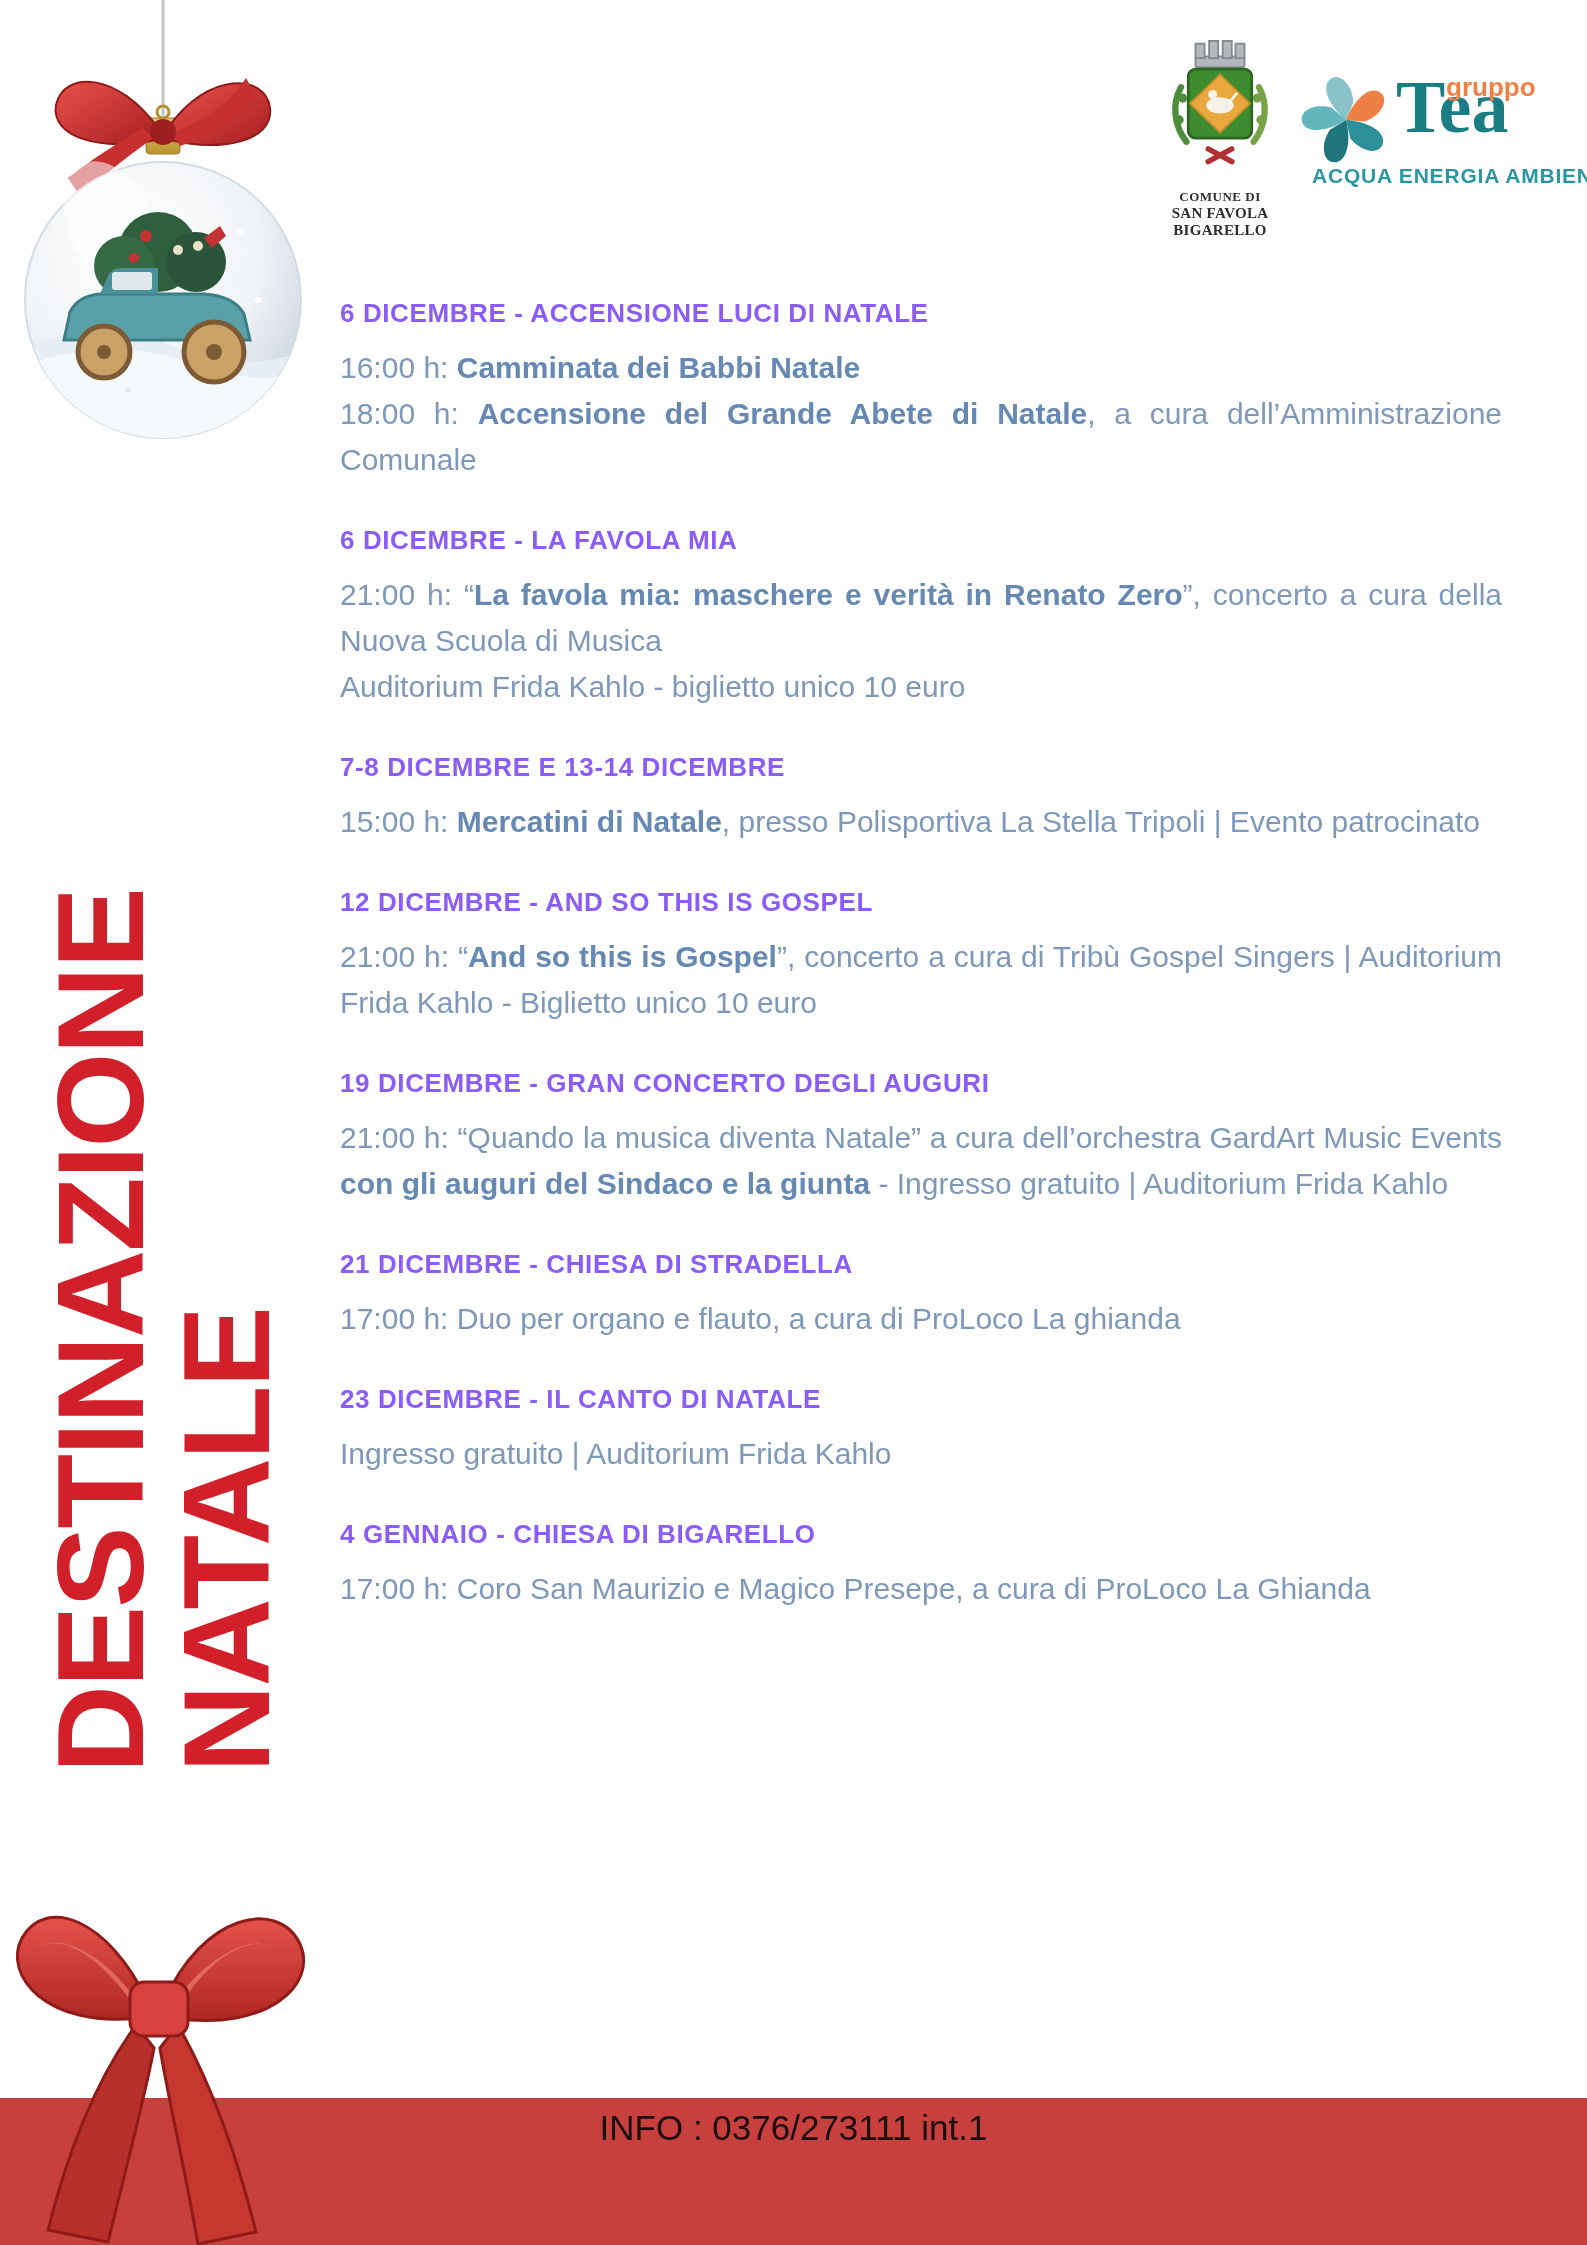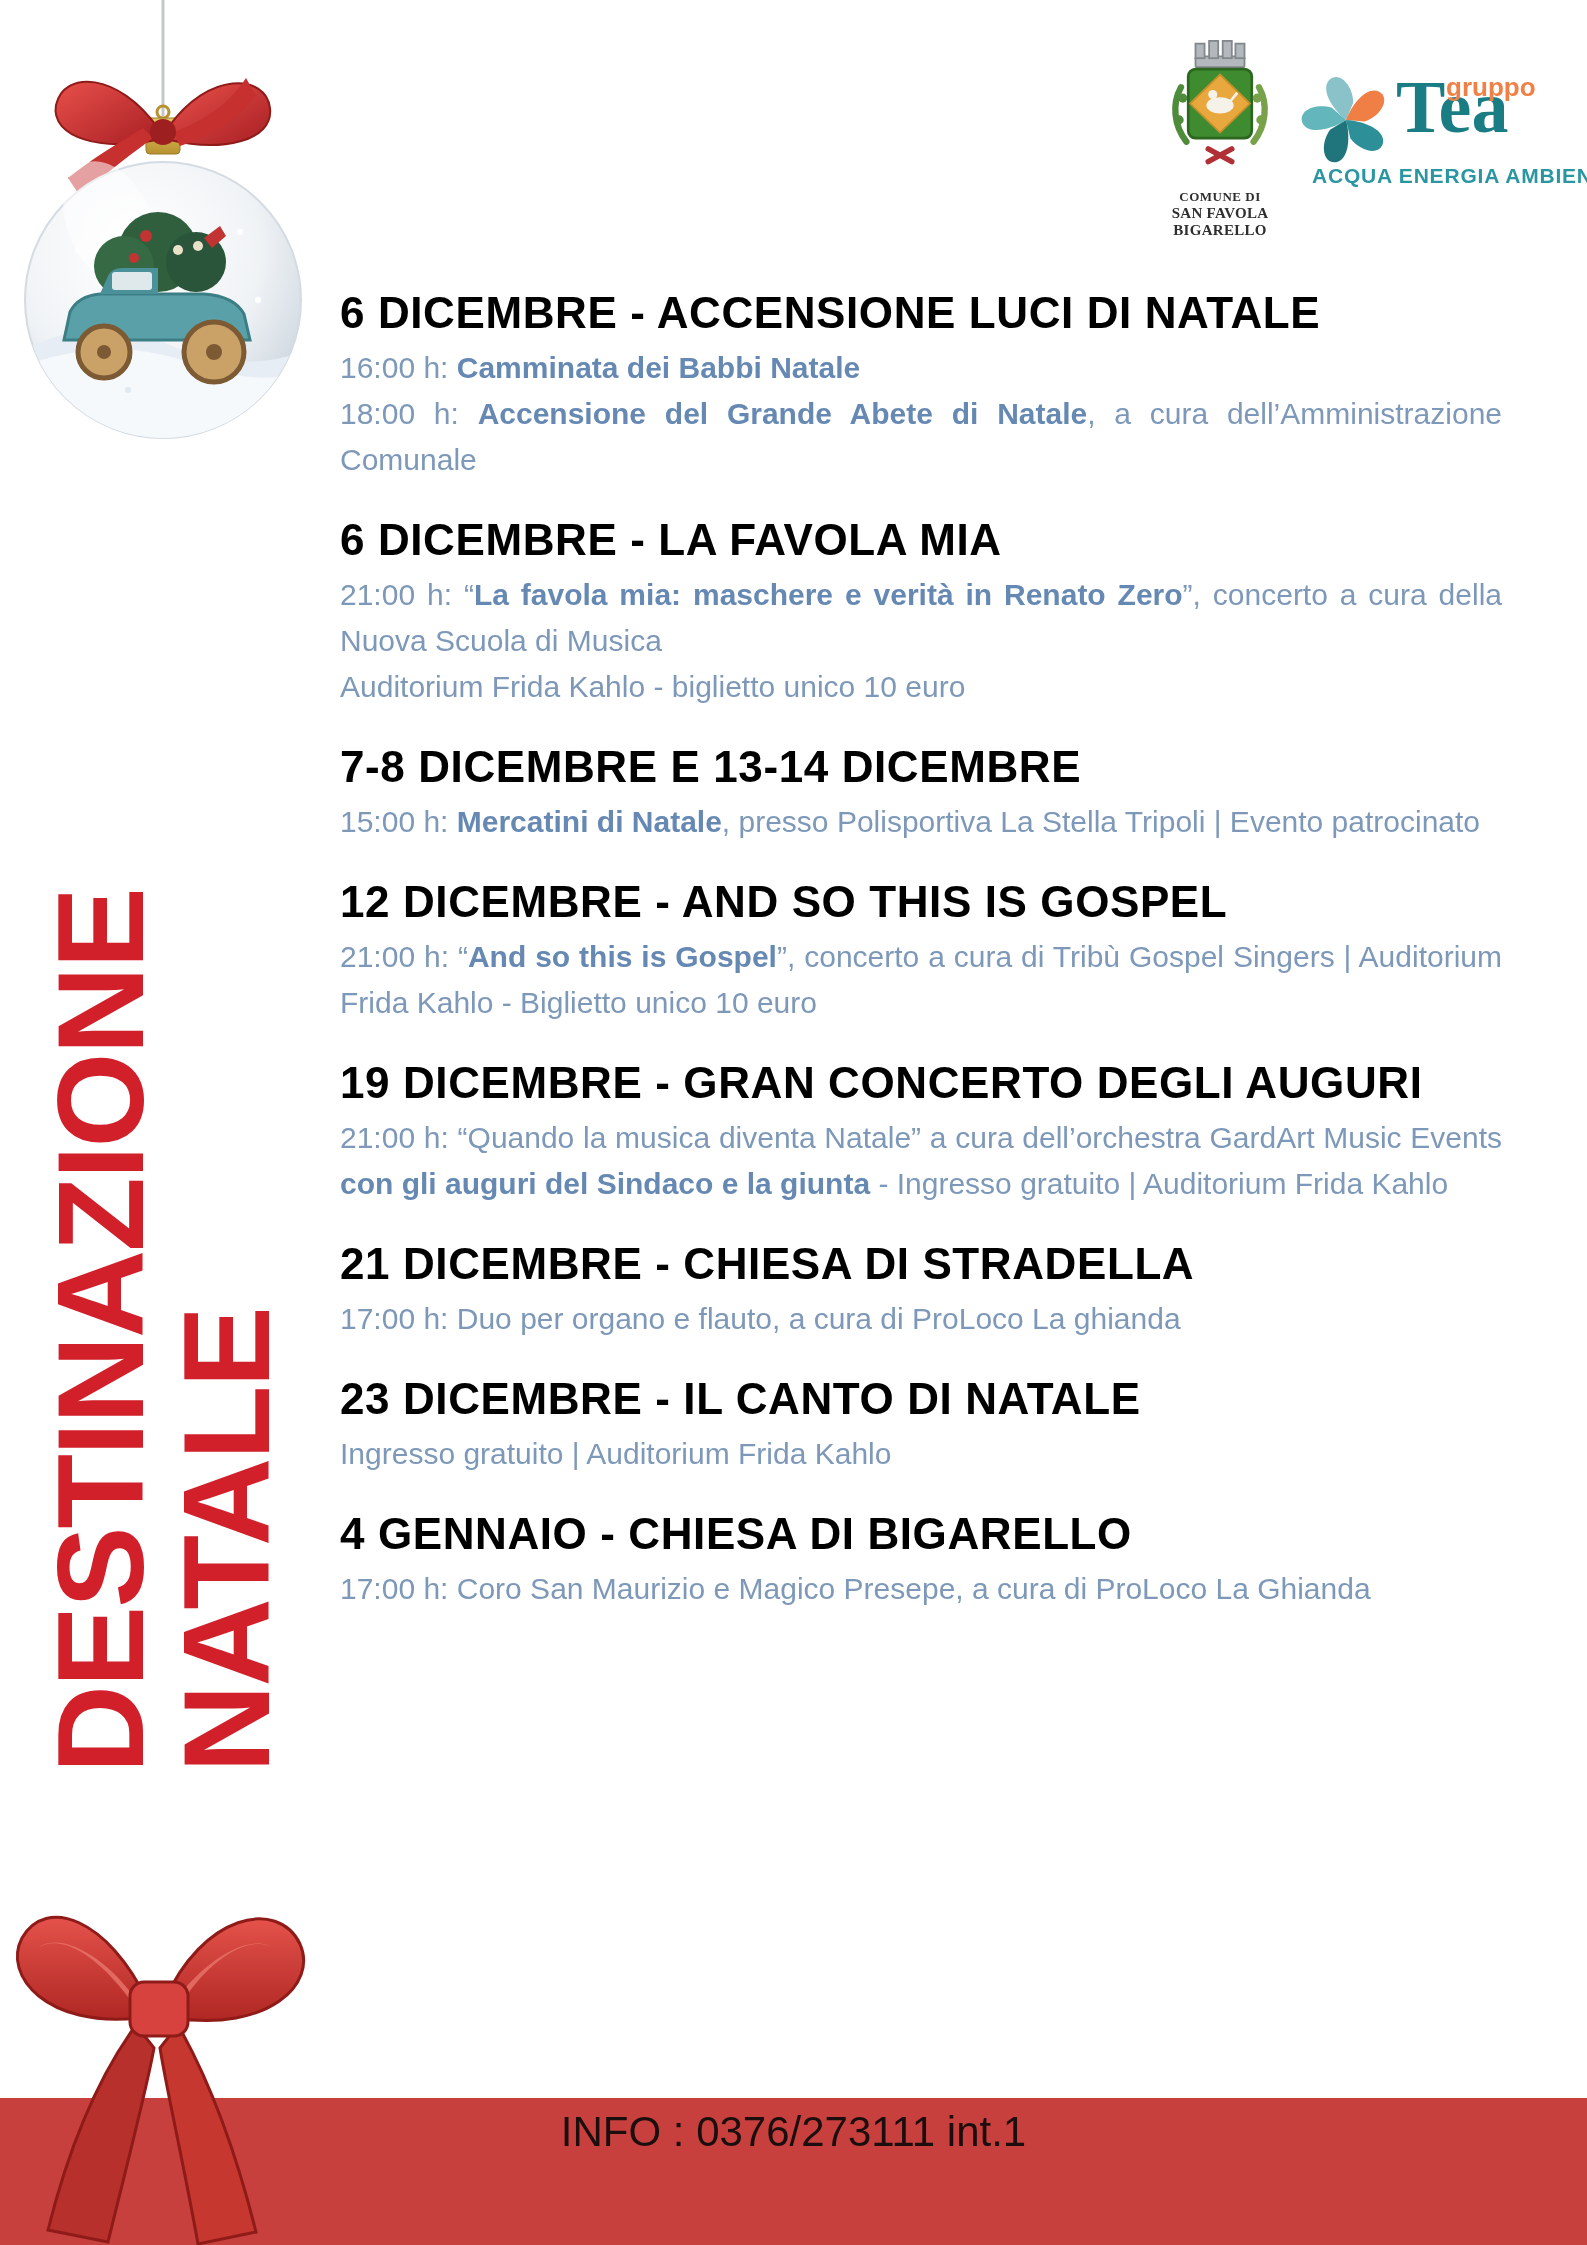--- a/index.html
+++ b/index.html
@@ -27,31 +27,31 @@
   
   .vert-word{position:absolute;writing-mode:vertical-rl;transform:rotate(180deg);
              font-weight:bold;color:#d1202a;font-size:122px;line-height:1;
              letter-spacing:-2px;z-index:1;white-space:nowrap;}
   .vert-word.w1{left:40px;bottom:472px;}
   .vert-word.w2{left:166px;bottom:472px;}
 
   
   .events{position:absolute;left:340px;top:290px;width:1162px;z-index:2;}
   .event{margin-bottom:34px;}
-  .event-title{font-size:44px;font-weight:bold;color:#000000;letter-spacing:.6px;
+  .event-title{font-size:26px;font-weight:bold;color:#8b5cf6;letter-spacing:.6px;
                line-height:46px;margin:0 0 9px 0;}
   .event-paragraph{font-size:30px;line-height:46px;color:#7d98b8;
                    text-align:justify;text-justify:inter-word;}
   .event-paragraph b{color:#6689b4;font-weight:bold;}
 
   
   .footer-band{position:absolute;left:0;top:2098px;width:1587px;height:147px;
                background:#c8403e;z-index:2;text-align:center;color:#1c0e0e;}
   .footer-url{font-size:37px;padding-top:22px;}
-  .footer-info{font-size:42px;margin-top:10px;}
+  .footer-info{font-size:35px;margin-top:10px;}
 
   
   .bow{position:absolute;left:-14px;top:1830px;z-index:3;}
 </style>
 </head>
 <body>
 
 <div class="page">
 
   <svg class="ornament" width="310" height="450" viewBox="0 0 310 450">

